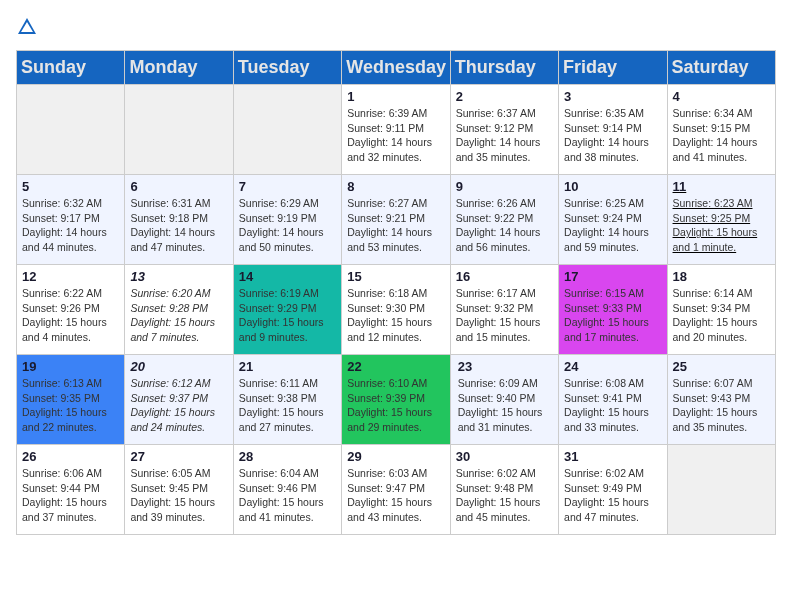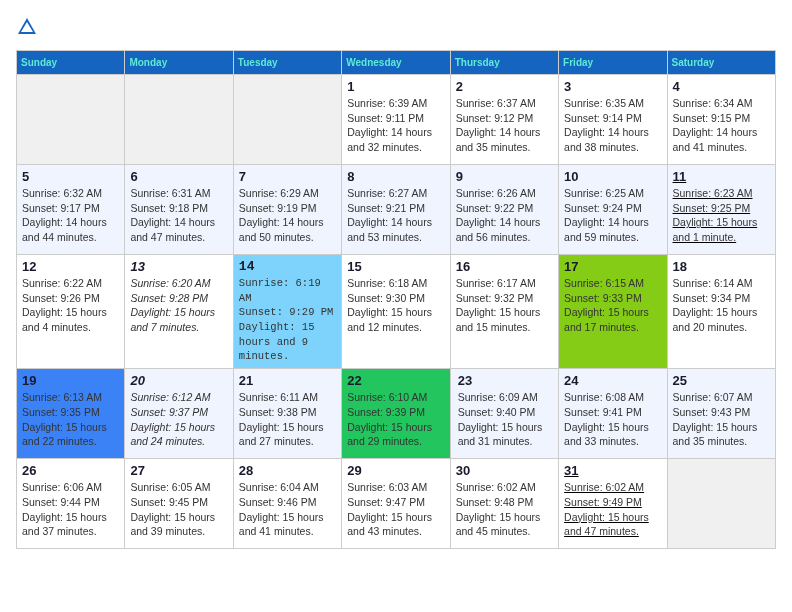--- a/index.html
+++ b/index.html
@@ -48,22 +48,22 @@
       font-size: 15px;
       color: #333;
     }
     table {
       width: 100%;
       border-collapse: collapse;
       table-layout: fixed;
     }
     th {
       background-color: #1565c0;
-      color: #5eead4;
-      font-size: 10px;
+      color: #e5e5e5;
+      font-size: 18px;
       font-weight: bold;
       padding: 6px 4px;
       text-align: left;
       border: 1px solid #ccc;
     }
     td {
       border: 1px solid #ccc;
       vertical-align: top;
       padding: 4px 5px;
       height: 90px;
@@ -178,33 +178,33 @@
       </tr>
       <tr>
         <td style="background: rgb(255, 255, 255);">
           <div class="day-number">12</div>
           <div class="day-info">Sunrise: 6:22 AM<br>Sunset: 9:26 PM<br>Daylight: 15 hours and 4 minutes.</div>
         </td>
         <td style="background: rgb(255, 255, 255); font-style: italic;">
           <div class="day-number">13</div>
           <div class="day-info">Sunrise: 6:20 AM<br>Sunset: 9:28 PM<br>Daylight: 15 hours and 7 minutes.</div>
         </td>
-        <td style="background: #7dd3fc; font-family: Liberation Mono, monospace;">
+        <td style="background: #14b8a6;">
           <div class="day-number">14</div>
           <div class="day-info">Sunrise: 6:19 AM<br>Sunset: 9:29 PM<br>Daylight: 15 hours and 9 minutes.</div>
         </td>
         <td style="background: rgb(255, 255, 255);">
           <div class="day-number">15</div>
           <div class="day-info">Sunrise: 6:18 AM<br>Sunset: 9:30 PM<br>Daylight: 15 hours and 12 minutes.</div>
         </td>
         <td style="background: rgb(255, 255, 255);">
           <div class="day-number">16</div>
           <div class="day-info">Sunrise: 6:17 AM<br>Sunset: 9:32 PM<br>Daylight: 15 hours and 15 minutes.</div>
         </td>
-        <td style="background: #84cc16;">
+        <td style="background: #d946ef;">
           <div class="day-number">17</div>
           <div class="day-info">Sunrise: 6:15 AM<br>Sunset: 9:33 PM<br>Daylight: 15 hours and 17 minutes.</div>
         </td>
         <td style="background: rgb(255, 255, 255);">
           <div class="day-number">18</div>
           <div class="day-info">Sunrise: 6:14 AM<br>Sunset: 9:34 PM<br>Daylight: 15 hours and 20 minutes.</div>
         </td>
       </tr>
       <tr>
         <td style="background: #3b82f6;">
@@ -250,20 +250,20 @@
           <div class="day-info">Sunrise: 6:04 AM<br>Sunset: 9:46 PM<br>Daylight: 15 hours and 41 minutes.</div>
         </td>
         <td style="background: rgb(255, 255, 255);">
           <div class="day-number">29</div>
           <div class="day-info">Sunrise: 6:03 AM<br>Sunset: 9:47 PM<br>Daylight: 15 hours and 43 minutes.</div>
         </td>
         <td style="background: rgb(255, 255, 255);">
           <div class="day-number">30</div>
           <div class="day-info">Sunrise: 6:02 AM<br>Sunset: 9:48 PM<br>Daylight: 15 hours and 45 minutes.</div>
         </td>
-        <td style="background: rgb(255, 255, 255); text-decoration: underline;">
+        <td style="background: rgb(255, 255, 255);">
           <div class="day-number">31</div>
           <div class="day-info">Sunrise: 6:02 AM<br>Sunset: 9:49 PM<br>Daylight: 15 hours and 47 minutes.</div>
         </td>
         <td class="empty"></td>
       </tr>
     </tbody>
 </table>
 
 </body></html>

